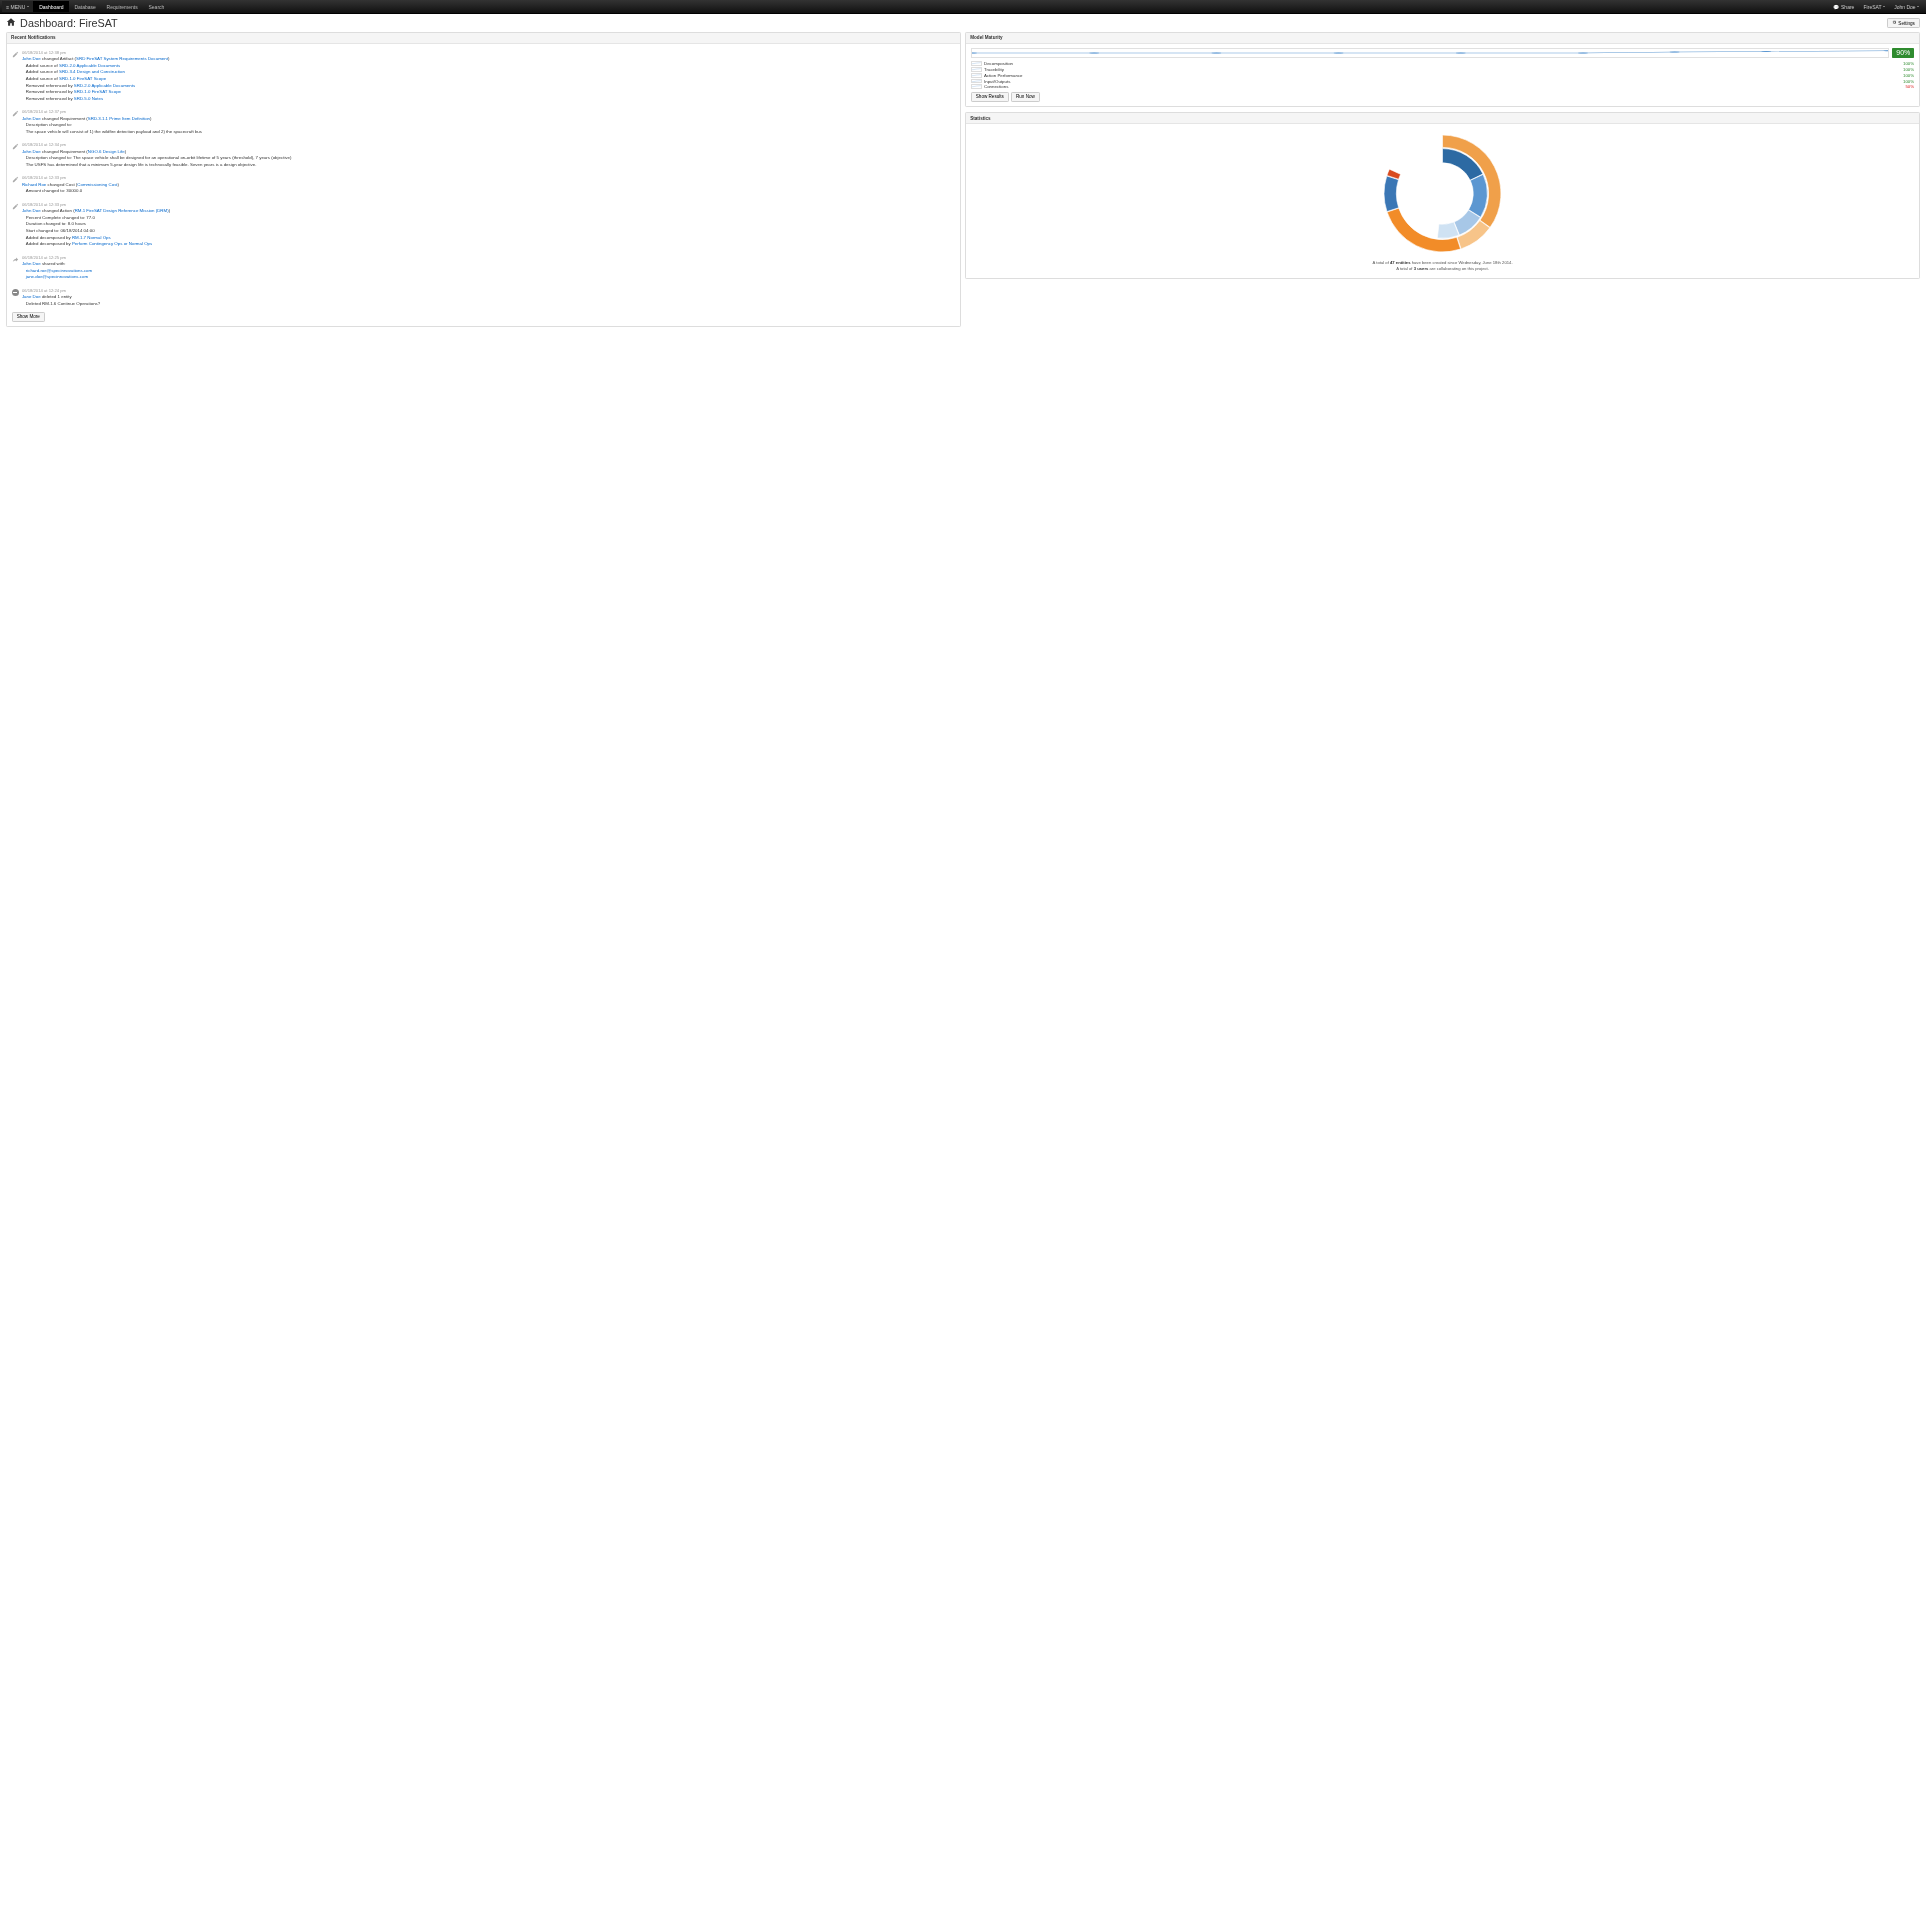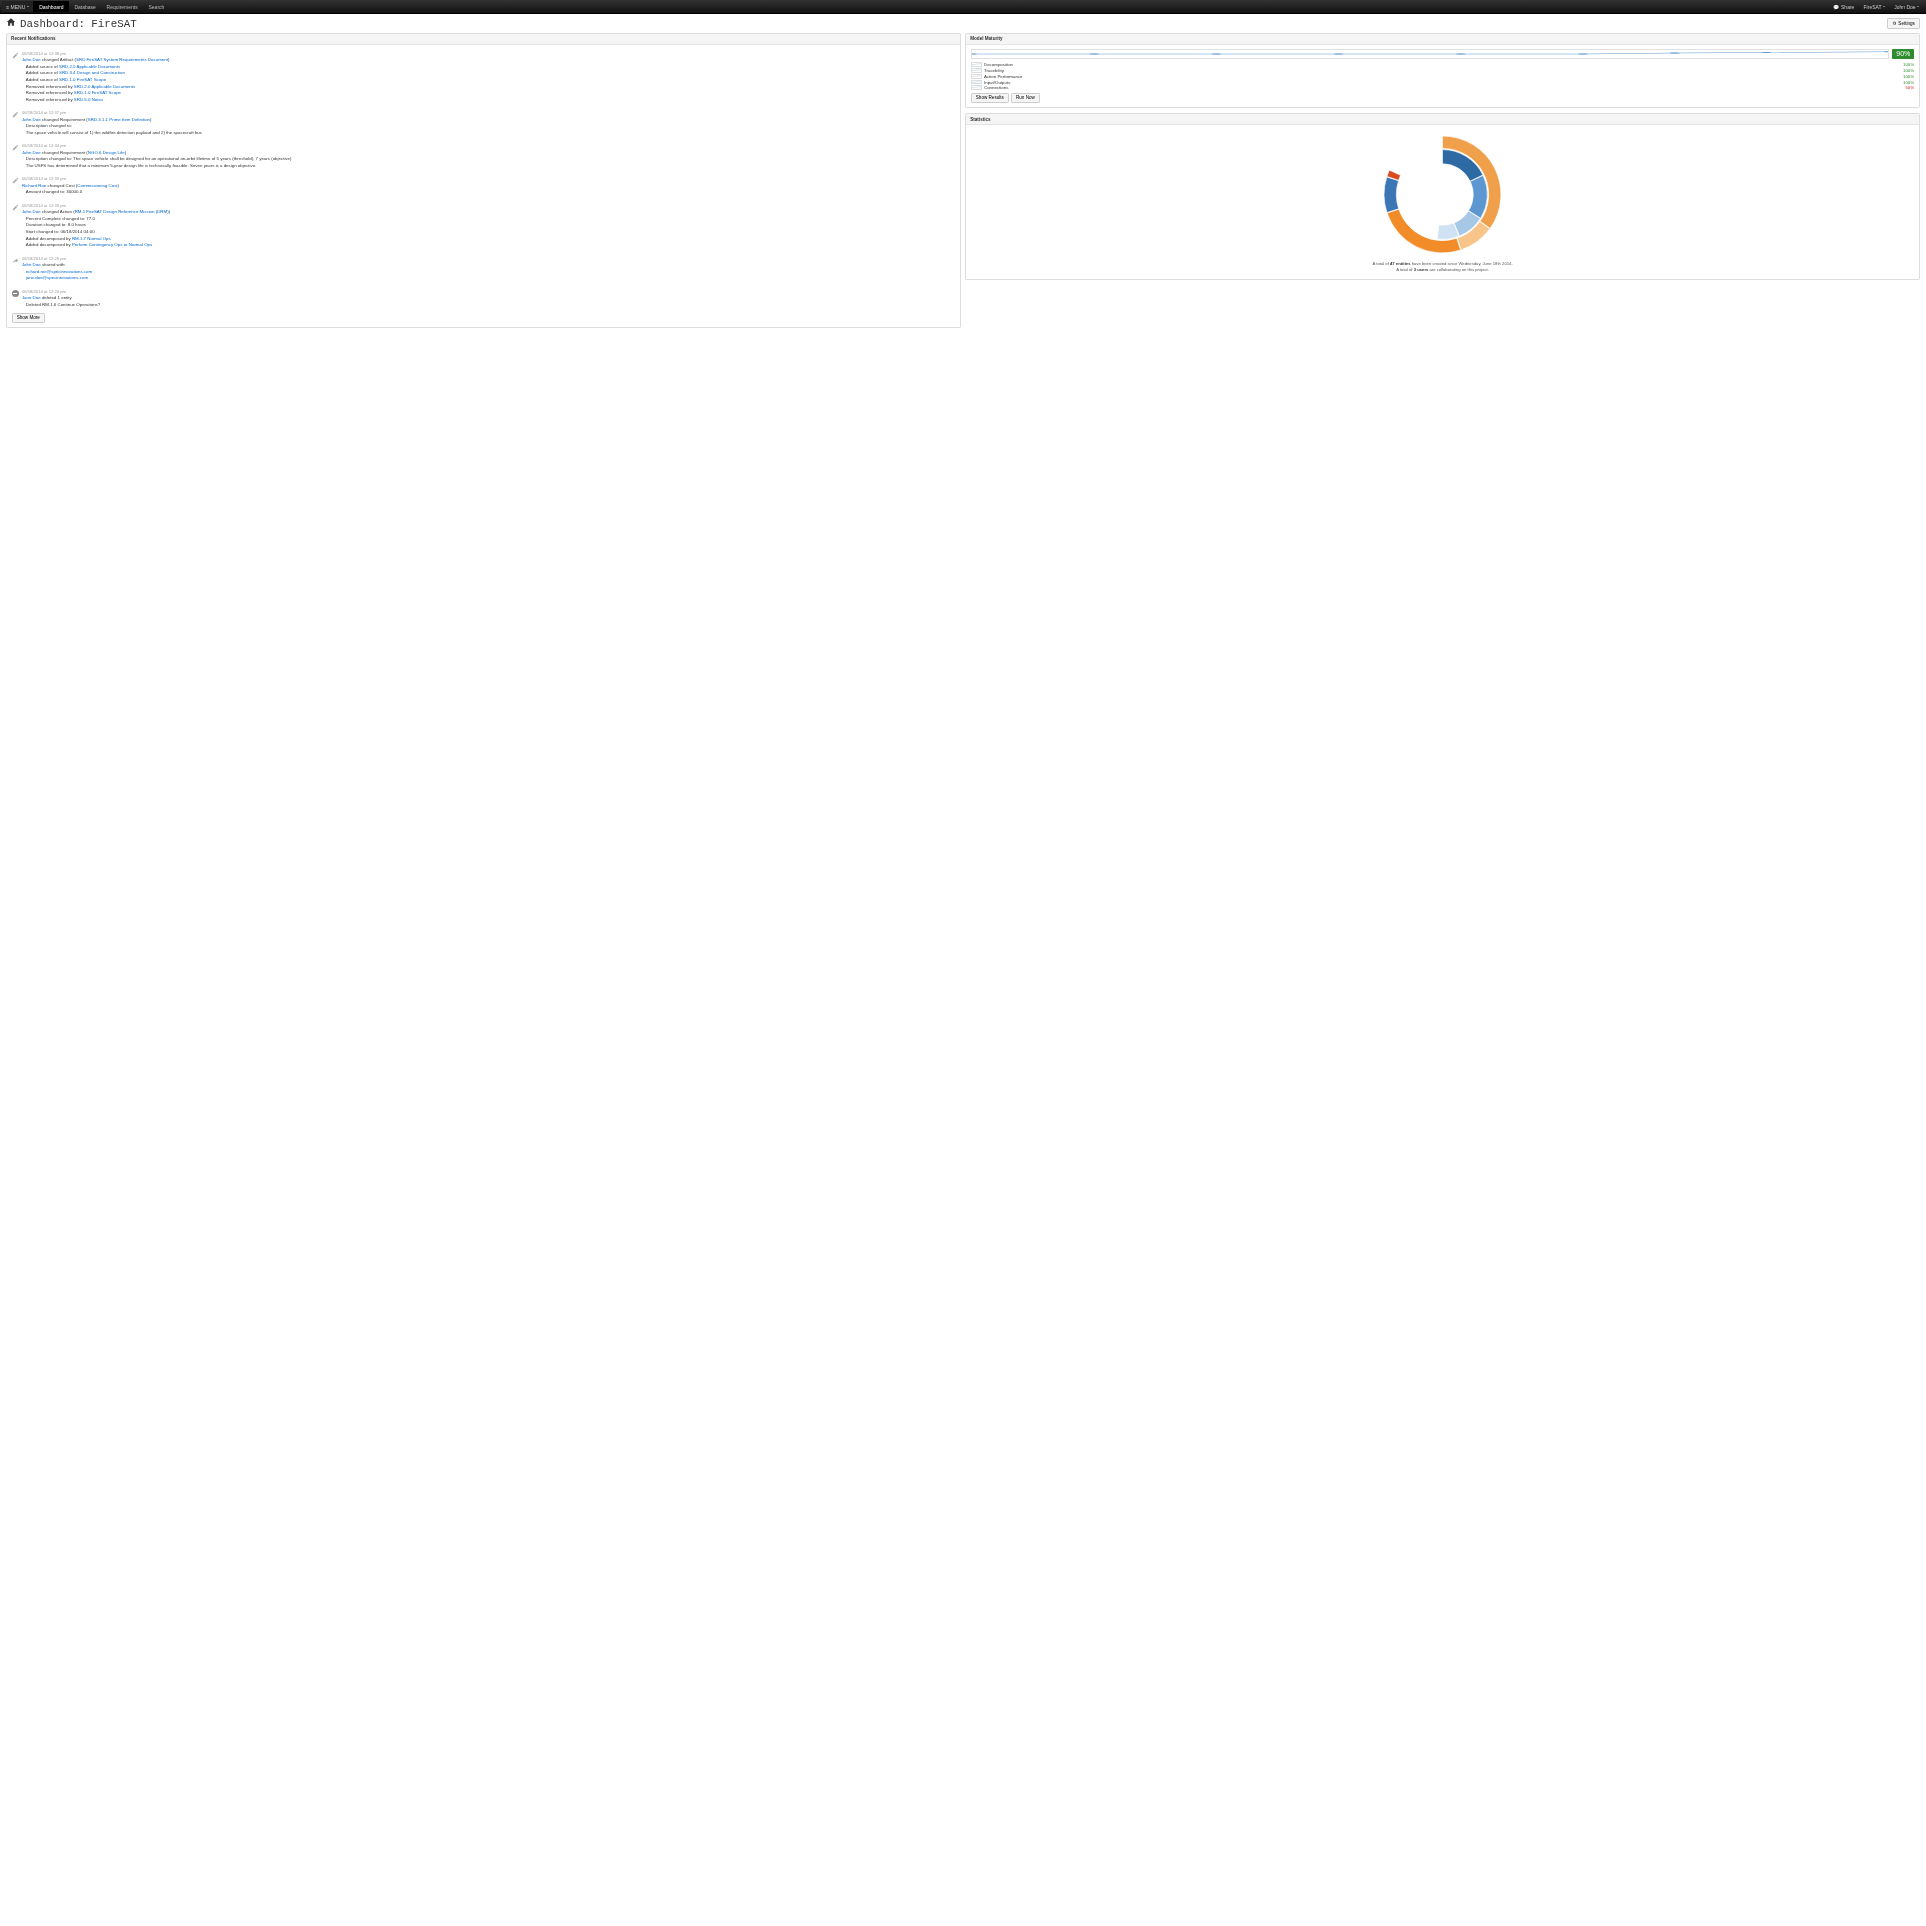--- a/index.html
+++ b/index.html
@@ -65,21 +65,20 @@
     align-items: center;
     padding: 3.1px 6.2px;
   }
   .page-header h1 {
     font-size: 10.8px;
     font-weight: normal;
     display: flex;
     align-items: center;
     gap: 3.9px;
     flex: 1;
-    font-family: Liberation Mono, monospace;
   }
   .settings-btn {
     background: #f5f5f5;
     border: 0.4px solid #ccc;
     border-radius: 1.2px;
     padding: 1.5px 3.9px;
     font-size: 4.6px;
     cursor: pointer;
     display: inline-flex;
     align-items: center;

